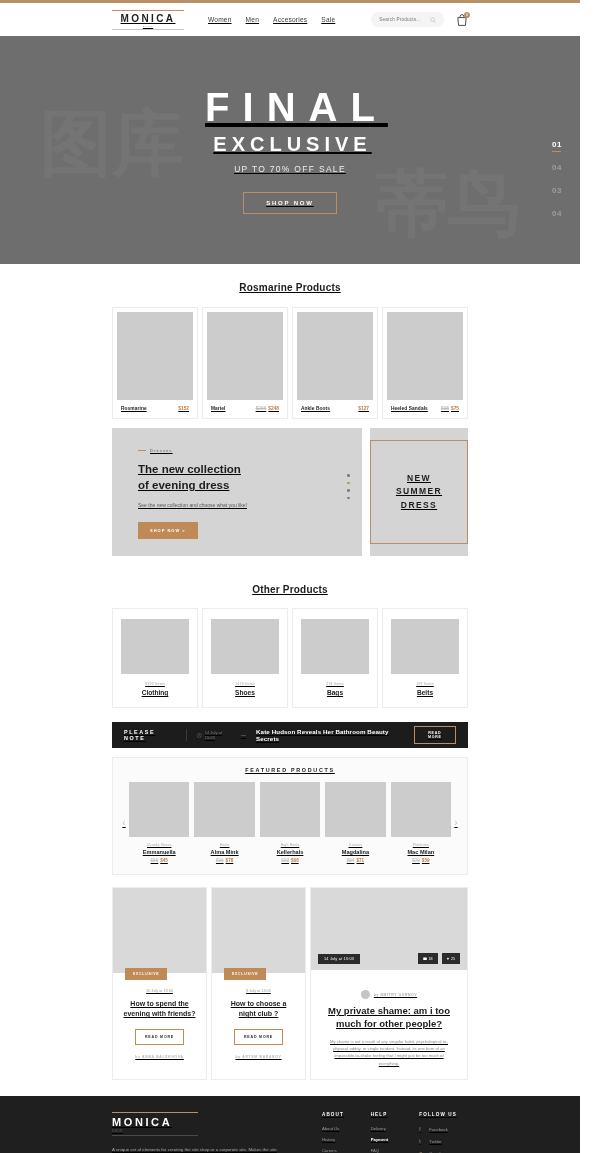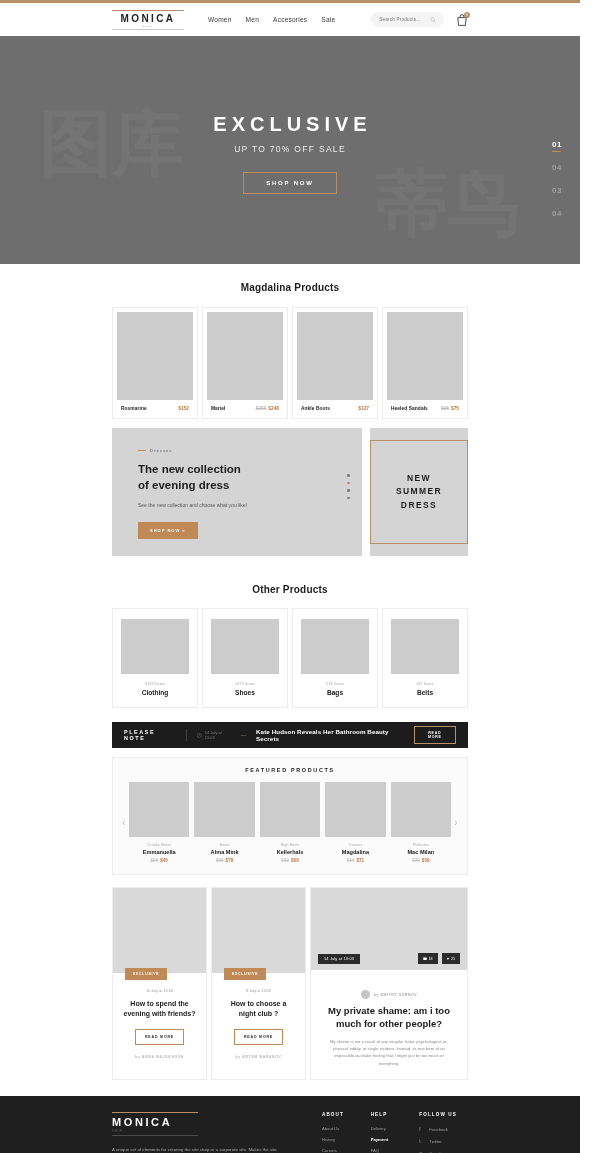--- a/index.html
+++ b/index.html
@@ -2,21 +2,21 @@
 <html><head>
 <meta charset="utf-8">
 <style>
   * { box-sizing: border-box; margin: 0; padding: 0; }
   html, body {
     width: 600px; height: 1153px;
     font-family: "Liberation Sans", sans-serif;
     background: #ffffff;
     overflow: hidden;
   }
-  .page { width: 580px; height: 1153px; position: relative; background:#fff; }
+  .page { width: 580px; height: 1153px; position: relative; background:#fff;text-decoration:underline; }
 
   
   .top-accent { height: 3px; background: #b98f68; width: 100%; }
 
   
   .header {
     height: 33px; background:#fff; display:flex; align-items:center;
     padding: 0 112px; gap: 0;
   }
   .logo-wrap { display:flex; flex-direction:column; align-items:center; width:82px; }
@@ -252,33 +252,34 @@
         <path d="M3 7h14l-1.3 13H4.3L3 7z" fill="none" stroke="#3a3a3a" stroke-width="1.5"></path>
         <path d="M7 7V5a3 3 0 016 0v2" fill="none" stroke="#3a3a3a" stroke-width="1.5"></path>
       </svg>
       <div class="cart-badge">0</div>
     </div>
   </div>
 
   <div class="hero">
     <div class="wm" style="left:40px; top:60px;">图库</div>
     <div class="wm" style="right:60px; top:120px;">蒂鸟</div>
+    <h1>FINAL</h1>
     <h2>EXCLUSIVE</h2>
     <p>UP TO 70% OFF SALE</p>
     <button class="hero-btn">SHOP NOW</button>
     <div class="hero-dots">
       <div class="d active">01</div>
       <div class="d">04</div>
       <div class="d">03</div>
       <div class="d">04</div>
     </div>
   </div>
 
   <div class="wrap" style="padding-top:18px;">
-    <div class="sec-title">Magdalina Products</div>
+    <div class="sec-title">Rosmarine Products</div>
     <div class="prod-row">
       <div class="prod-card">
         <div class="prod-img"></div>
         <div class="prod-meta">
           <span class="prod-name">Rosmarine</span>
           <span class="prod-price"><span class="old"></span><span>$152</span></span>
         </div>
       </div>
       <div class="prod-card">
         <div class="prod-img"></div>

